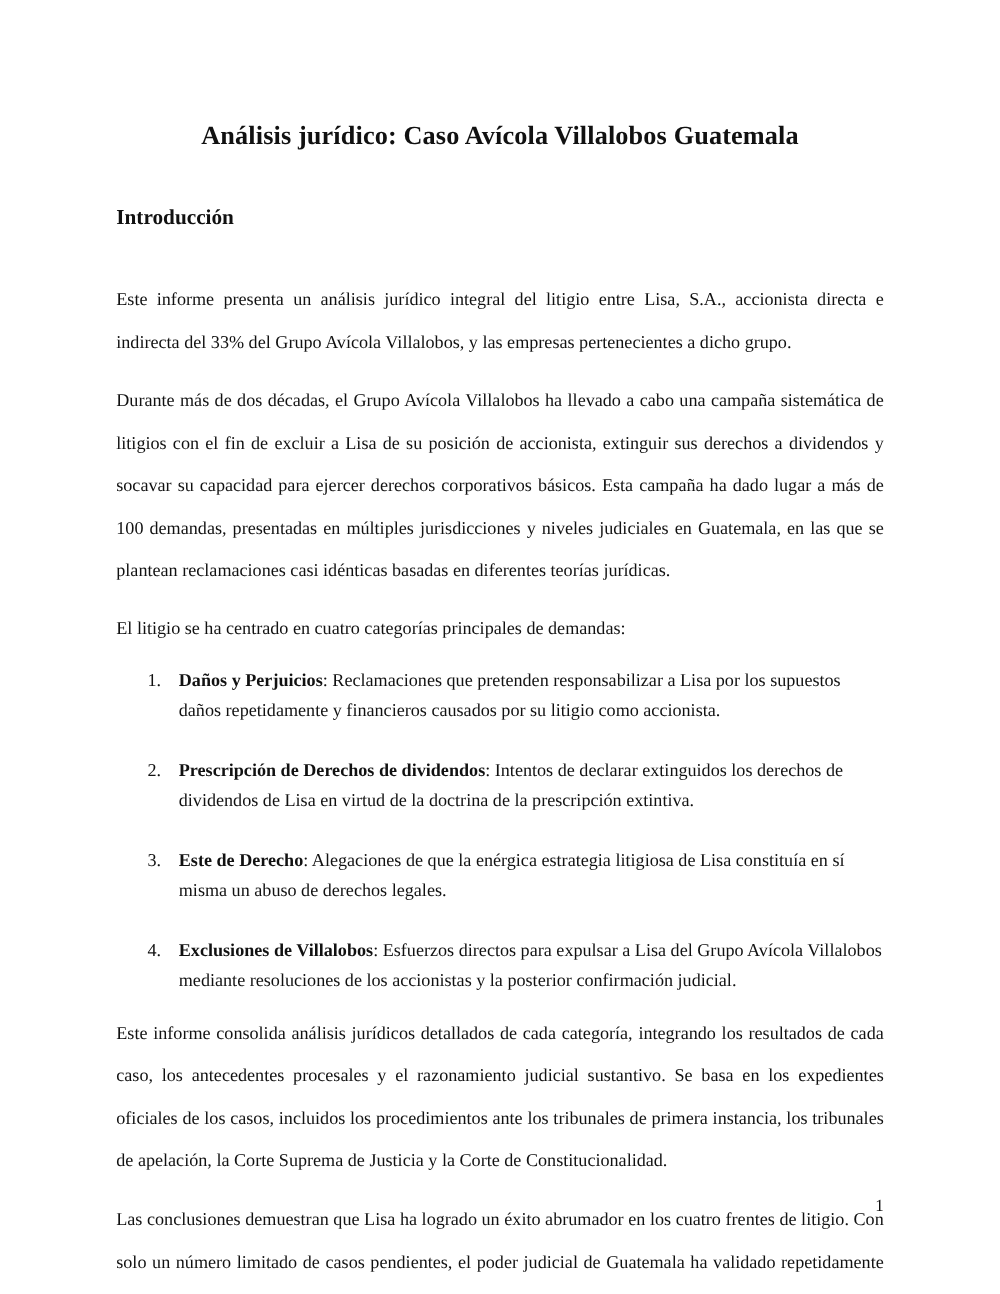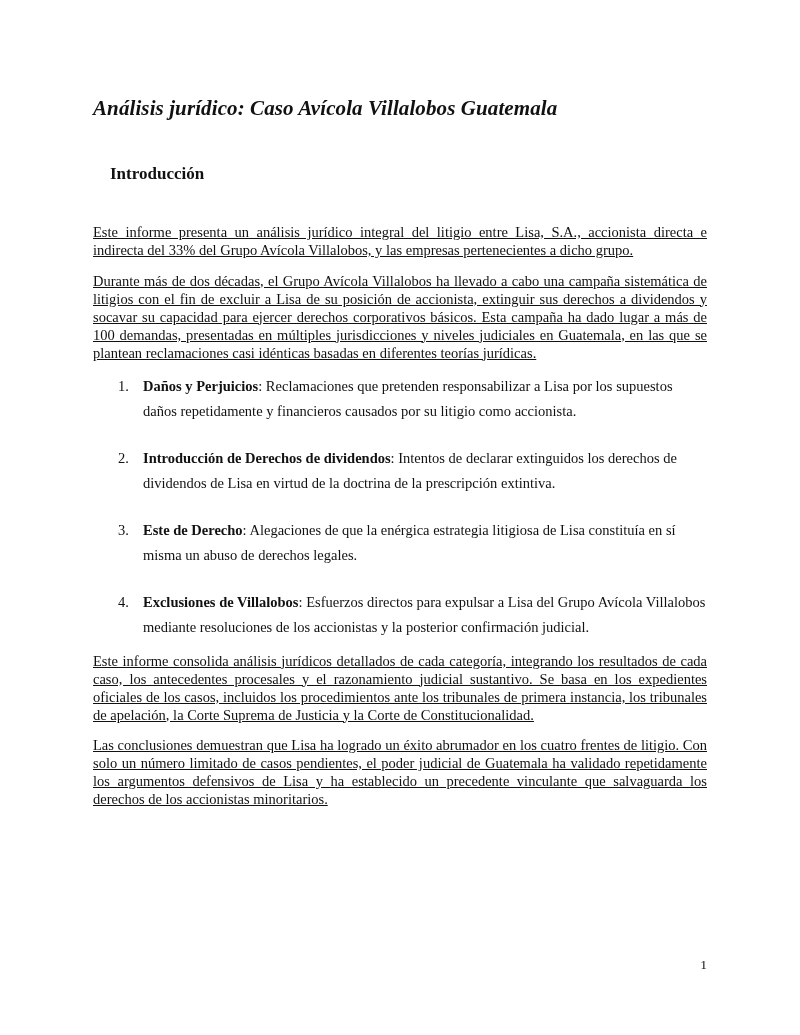--- a/index.html
+++ b/index.html
@@ -19,37 +19,35 @@
     box-sizing: border-box;
     width: 800px;
     height: 1035px;
     padding: 95px 93px 0 93px;
     position: relative;
   }
   .doc-title {
     font-size: 21px;
     font-weight: bold;
     line-height: 26px;
-    text-align: left;
+    text-align: center;
     margin: 0 0 42px 0;
     letter-spacing: 0.1px;
-    font-style: italic;
   }
   .section-heading {
     font-size: 17px;
     font-weight: bold;
     line-height: 21px;
-    margin: 0 0 39px 17px;
+    margin: 0 0 39px 0;
   }
   .para {
     font-size: 14.5px;
-    line-height: 18px;
+    line-height: 34px;
     text-align: justify;
     margin: 0 0 12.5px 0;
-    text-decoration: underline;
   }
   .numbered-list {
     margin: 0 0 12.5px 0;
     padding-left: 50px;
   }
   .list-item {
     position: relative;
     font-size: 14.5px;
     line-height: 24.5px;
     text-align: left;
@@ -81,29 +79,30 @@
 <div class="page">
 
   <h1 class="doc-title">Análisis jurídico: Caso Avícola Villalobos Guatemala</h1>
 
   <h2 class="section-heading">Introducción</h2>
 
   <p class="para">Este informe presenta un análisis jurídico integral del litigio entre Lisa, S.A., accionista directa e indirecta del 33% del Grupo Avícola Villalobos, y las empresas pertenecientes a dicho grupo.</p>
 
   <p class="para">Durante más de dos décadas, el Grupo Avícola Villalobos ha llevado a cabo una campaña sistemática de litigios con el fin de excluir a Lisa de su posición de accionista, extinguir sus derechos a dividendos y socavar su capacidad para ejercer derechos corporativos básicos. Esta campaña ha dado lugar a más de 100 demandas, presentadas en múltiples jurisdicciones y niveles judiciales en Guatemala, en las que se plantean reclamaciones casi idénticas basadas en diferentes teorías jurídicas.</p>
 
+  <p class="para">El litigio se ha centrado en cuatro categorías principales de demandas:</p>
 
   <div class="numbered-list">
 
     <div class="list-item">
       <span class="num">1.</span><span class="term">Daños y Perjuicios</span><span>: Reclamaciones que pretenden responsabilizar a Lisa por los supuestos daños repetidamente y financieros causados por su litigio como accionista.</span>
     </div>
 
     <div class="list-item">
-      <span class="num">2.</span><span class="term">Introducción de Derechos de dividendos</span><span>: Intentos de declarar extinguidos los derechos de dividendos de Lisa en virtud de la doctrina de la prescripción extintiva.</span>
+      <span class="num">2.</span><span class="term">Prescripción de Derechos de dividendos</span><span>: Intentos de declarar extinguidos los derechos de dividendos de Lisa en virtud de la doctrina de la prescripción extintiva.</span>
     </div>
 
     <div class="list-item">
       <span class="num">3.</span><span class="term">Este de Derecho</span><span>: Alegaciones de que la enérgica estrategia litigiosa de Lisa constituía en sí misma un abuso de derechos legales.</span>
     </div>
 
     <div class="list-item">
       <span class="num">4.</span><span class="term">Exclusiones de Villalobos</span><span>: Esfuerzos directos para expulsar a Lisa del Grupo Avícola Villalobos mediante resoluciones de los accionistas y la posterior confirmación judicial.</span>
     </div>
 

